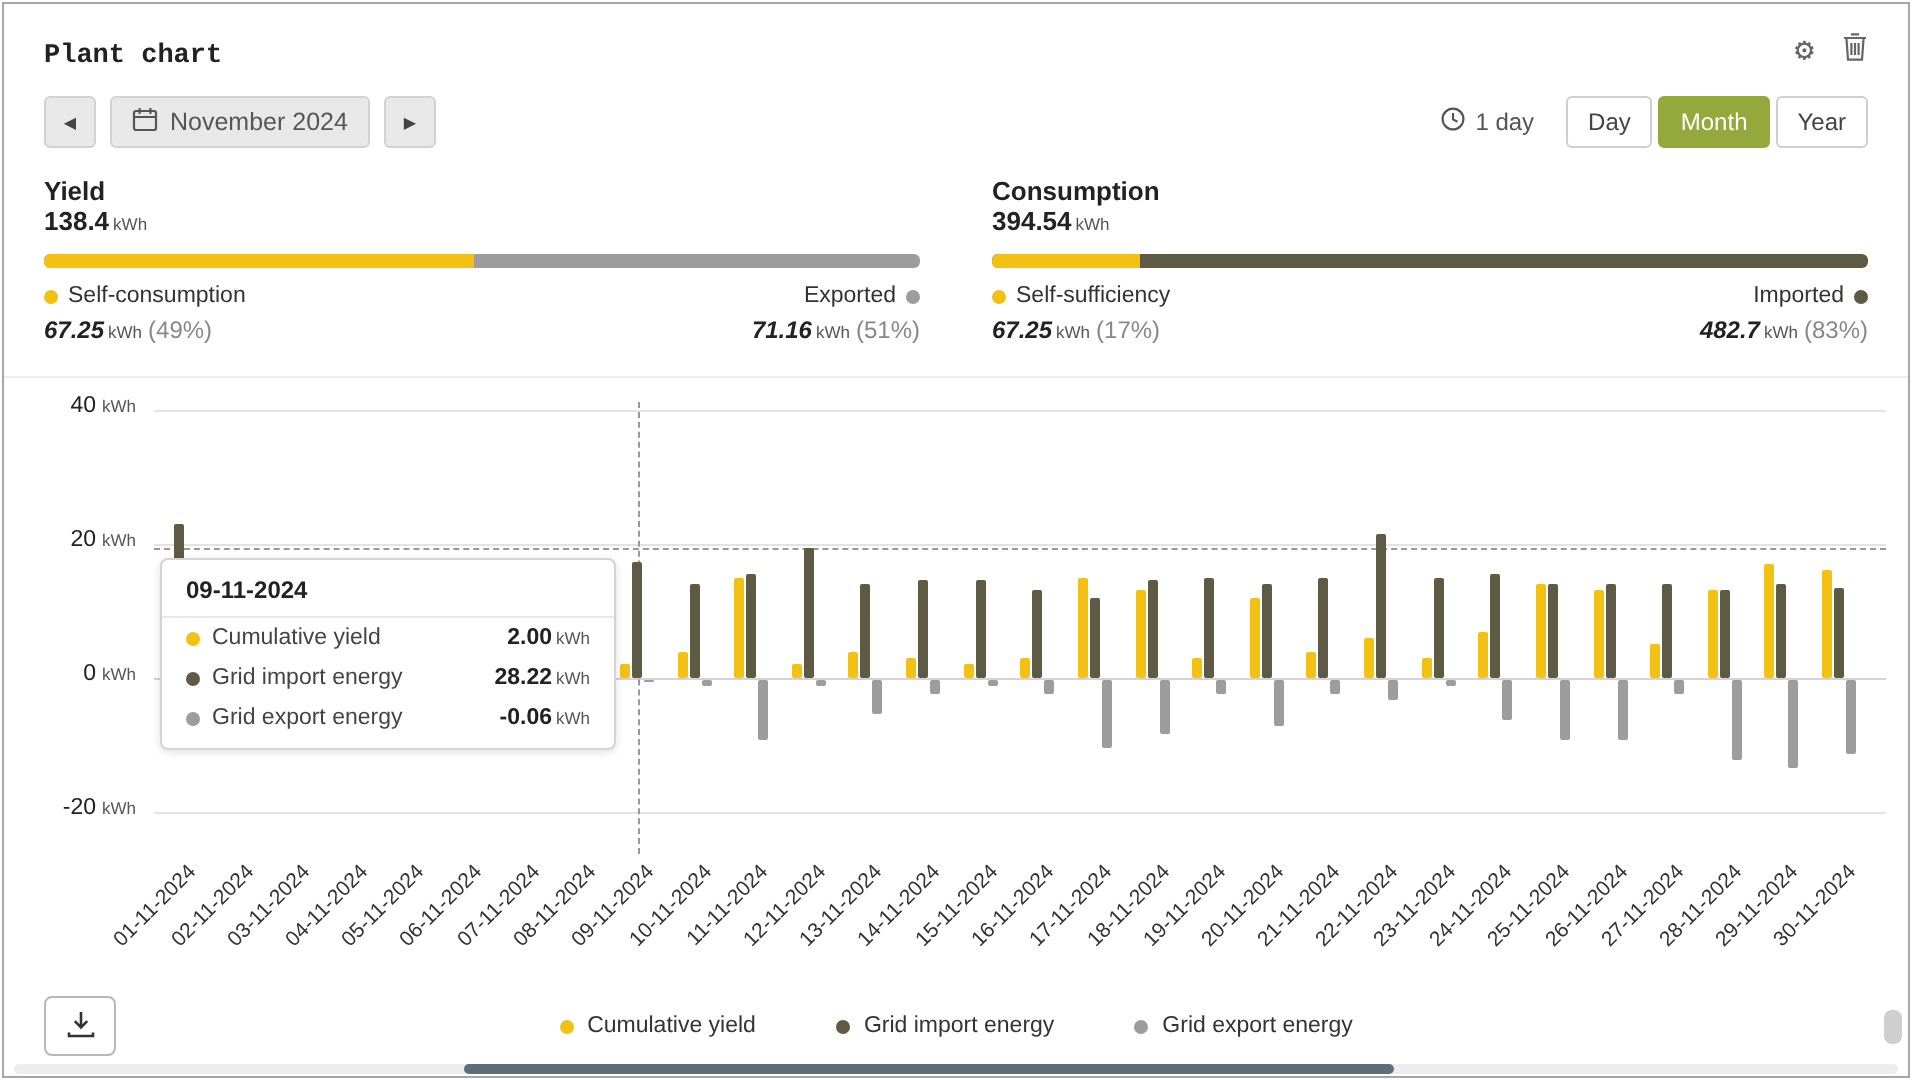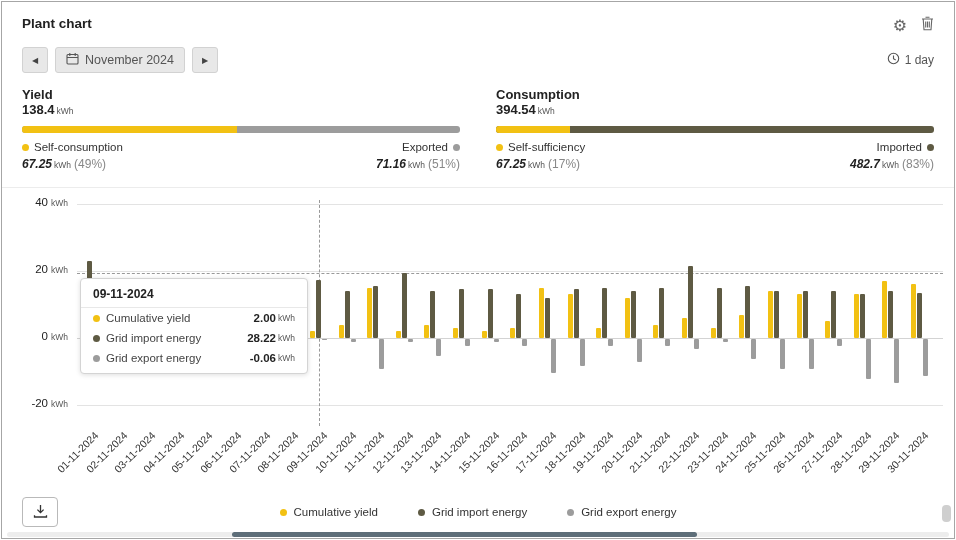--- a/index.html
+++ b/index.html
@@ -3,21 +3,21 @@
 <meta charset="utf-8">
 <style>
   :root{
     --c-yield:#F2C113; --c-import:#5E5A43; --c-export:#9C9C9C; --c-green:#94A83C;
   }
   *{box-sizing:border-box;}
   body{margin:0;background:#fff;font-family:"Liberation Sans",sans-serif;color:#333;}
   .page{position:relative;width:954px;height:538px;margin:1px;border:1px solid #A6A6A6;background:#fff;overflow:hidden;}
 
   
-  .header{display:flex;justify-content:space-between;align-items:flex-start;padding:14px 20px 8px;}
+  .header{display:flex;justify-content:space-between;align-items:flex-end;padding:14px 20px 8px;font-family:Liberation Mono, monospace;}
   .page-title{font-size:13.5px;font-weight:bold;color:#222;}
   .header-icons{display:flex;align-items:center;gap:14px;color:#666;}
   .gear{font-size:16px;line-height:1;cursor:pointer;}
   .header-icons svg{cursor:pointer;}
 
   
   .toolbar{display:flex;align-items:center;justify-content:space-between;padding:4px 20px 12px;}
   .toolbar-left{display:flex;align-items:center;gap:7px;}
   .gateway-btn{background:var(--c-green);border:1px solid var(--c-green);color:#fff;font-size:12px;padding:6px 10px;border-radius:3px;cursor:pointer;font-family:inherit;}
   .nav-btn{width:26px;height:26px;background:#E8E8E8;border:1px solid #D2D2D2;border-radius:3px;color:#444;display:flex;align-items:center;justify-content:center;font-size:8px;cursor:pointer;font-family:inherit;}
@@ -109,20 +109,25 @@
     </div>
     <div class="toolbar-right">
       <div class="interval">
         <span>
           <svg width="13" height="13" viewBox="0 0 13 13">
               <circle cx="6.5" cy="6.5" r="5.2" fill="none" stroke="#555" stroke-width="1.1"></circle>
               <path d="M6.5 3.5v3.2l2.2 1.2" stroke="#555" stroke-width="1.1" fill="none"></path>
             </svg>
         </span>
         <span>1 day</span>
+      </div>
+      <div class="seg">
+        <button class="seg-btn">Day</button>
+        <button class="seg-btn active">Month</button>
+        <button class="seg-btn">Year</button>
       </div>
     </div>
   </div>
 
   <div class="summary">
 
     <div class="panel">
       <div class="panel-head">
         <span class="panel-title">Yield</span>
         <span class="total"><span>138.4</span><span class="unit">kWh</span></span>

